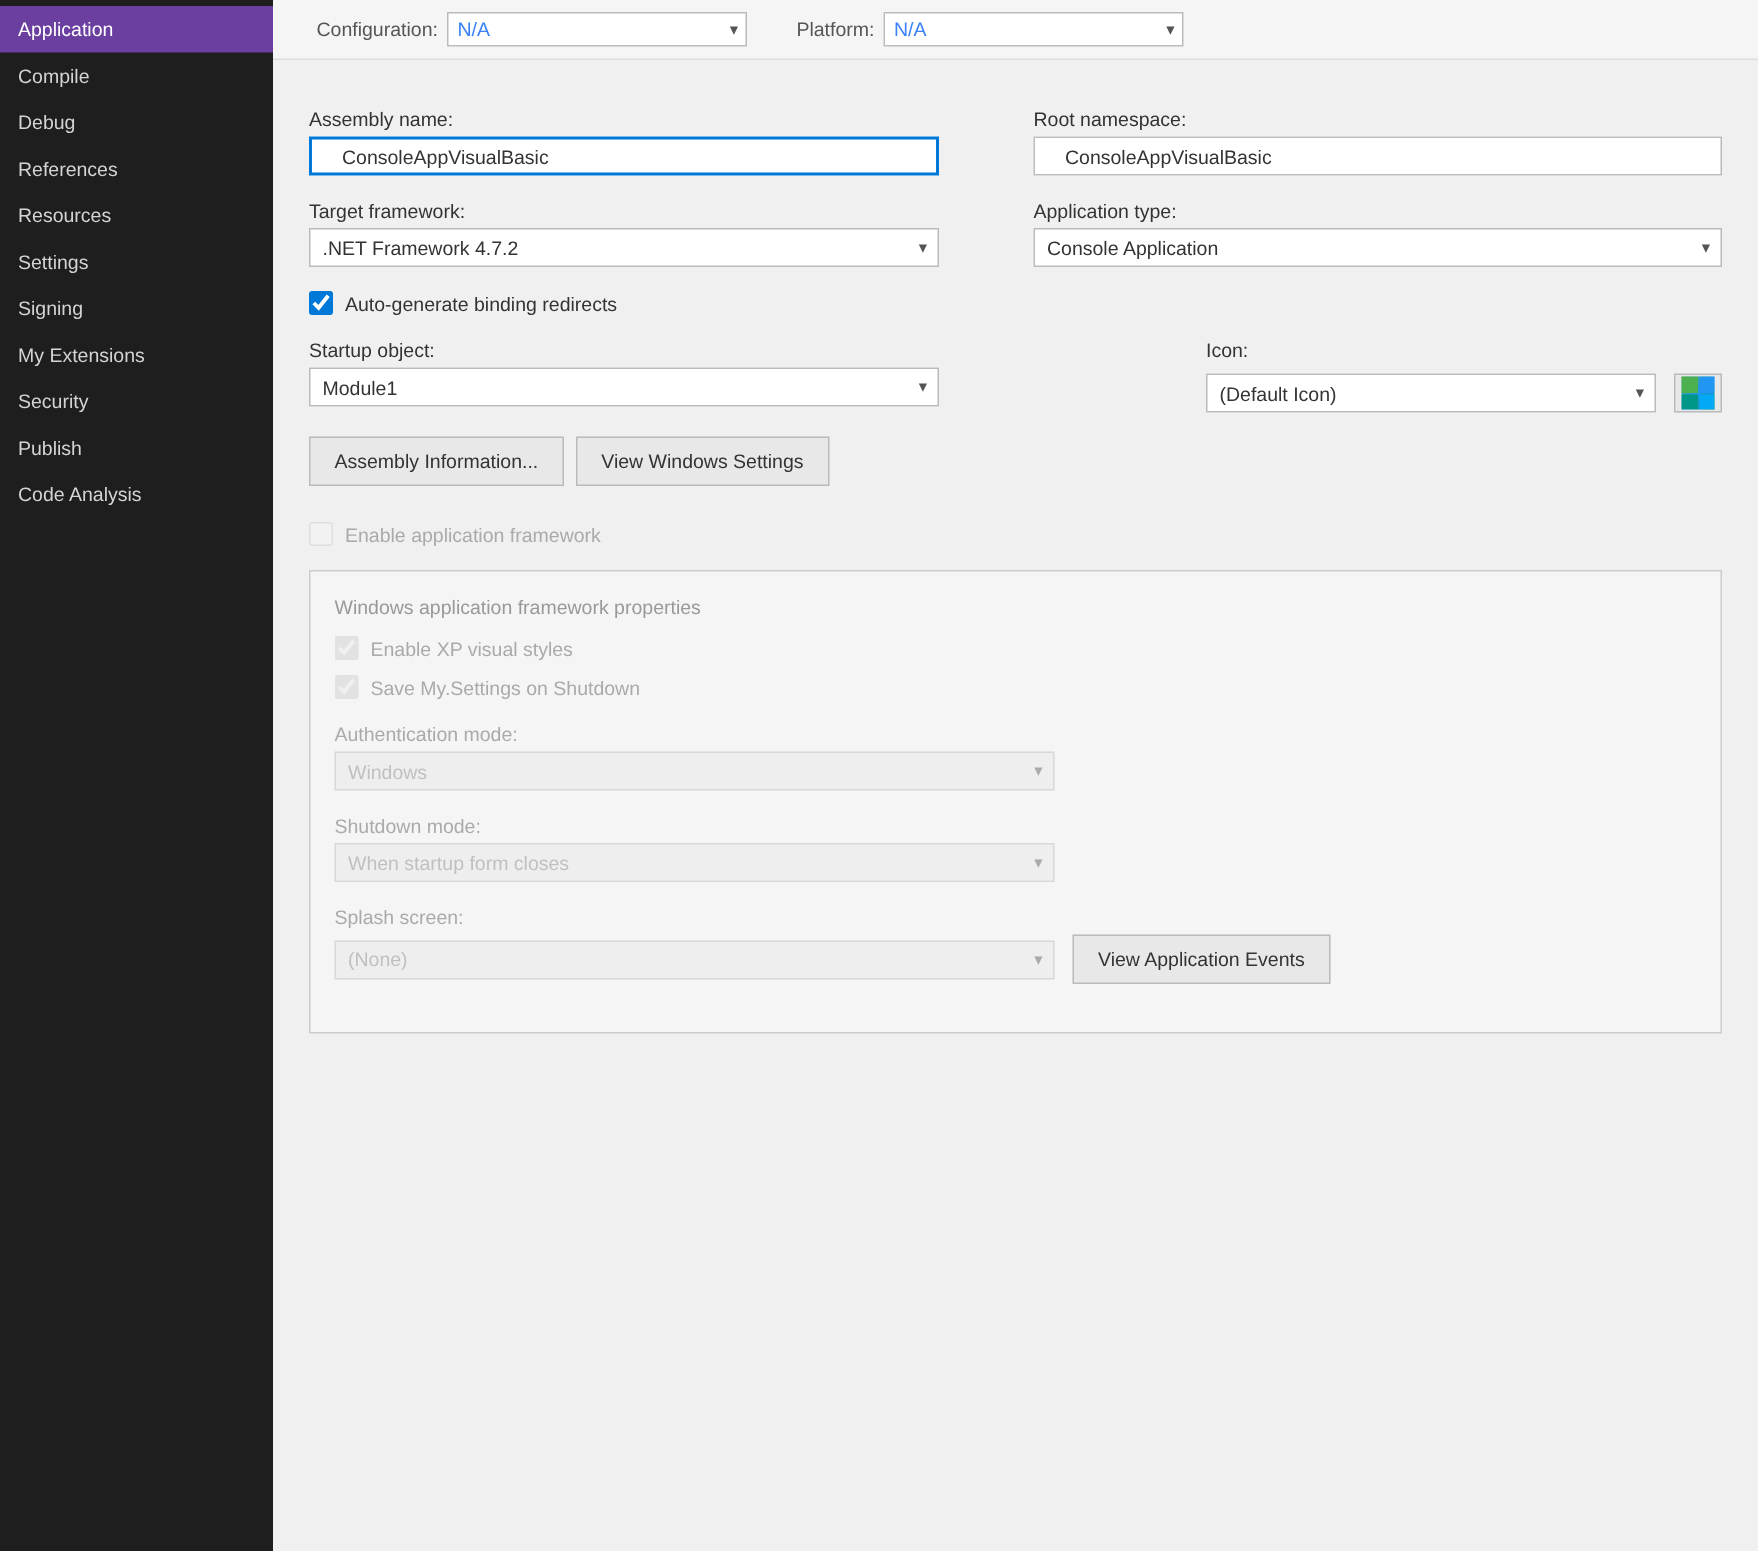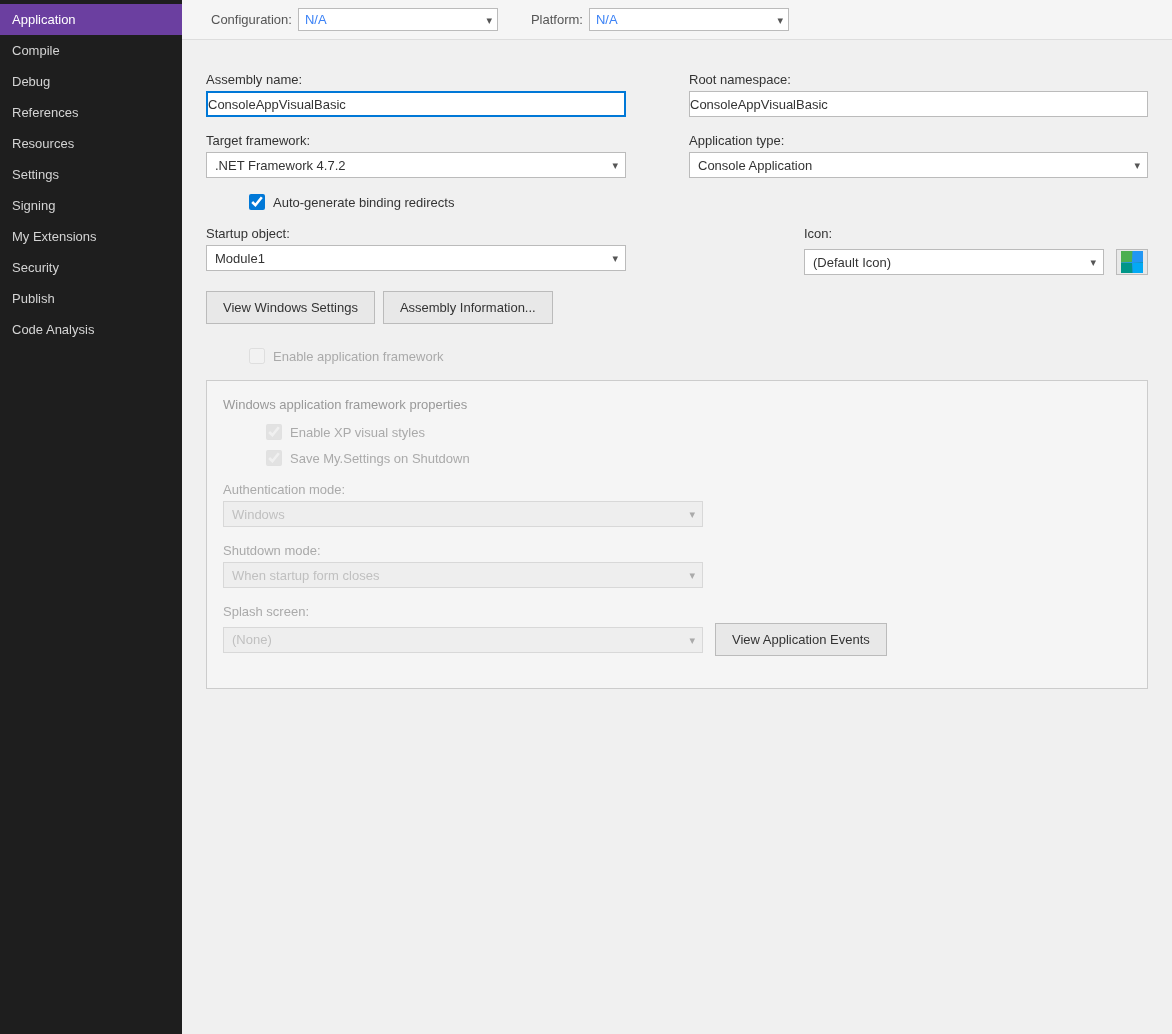--- a/index.html
+++ b/index.html
@@ -110,21 +110,21 @@
     .form-group.wide {
       flex: 1;
     }
     .form-group label {
       font-size: 13px;
       color: #333;
     }
     .form-input {
       border: 1px solid #bbb;
       background: #fff;
-      padding: 4px 0;
+      padding: 4px 20px;
       font-size: 13px;
       color: #333;
       height: 26px;
       width: 100%;
     }
     .form-input.highlighted {
       border: 2px solid #0078d7;
       outline: none;
     }
     .form-select-wrapper {
@@ -154,21 +154,20 @@
       -webkit-appearance: none;
       cursor: pointer;
     }
 
     
     .checkbox-row {
       display: flex;
       align-items: flex-end;
       gap: 8px;
       margin-bottom: 16px;
-      margin-left: 43px;
     }
     .checkbox-row input[type="checkbox"] {
       width: 16px;
       height: 16px;
       accent-color: #0078d7;
     }
     .checkbox-row label {
       font-size: 13px;
       color: #333;
     }
@@ -429,22 +428,22 @@
               <div class="icon-preview-cell"></div>
               <div class="icon-preview-cell"></div>
               <div class="icon-preview-cell"></div>
             </div>
           </div>
         </div>
       </div>
     </div>
 
     <div class="button-row">
+      <button class="btn">Assembly Information...</button>
       <button class="btn">View Windows Settings</button>
-      <button class="btn">Assembly Information...</button>
     </div>
 
     <div class="checkbox-row disabled">
       <input type="checkbox" id="enable-fw-cb" disabled="" style="">
       <label for="enable-fw-cb" style="color:#aaa;">Enable application framework</label>
     </div>
 
     <div class="framework-box">
       <div class="framework-box-title">Windows application framework properties</div>
 

